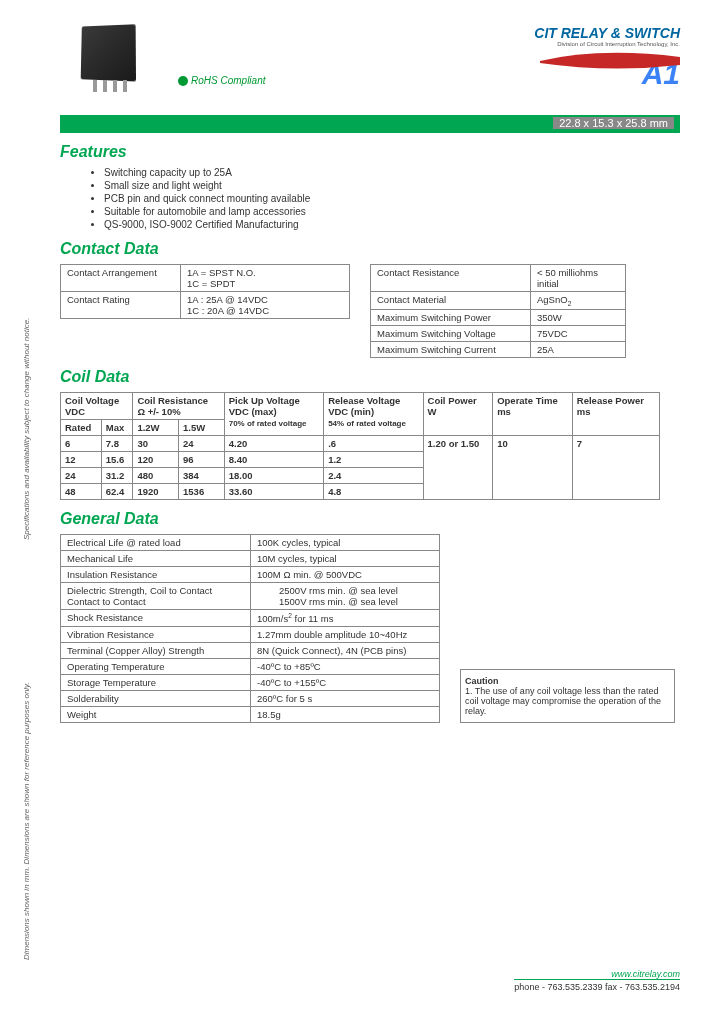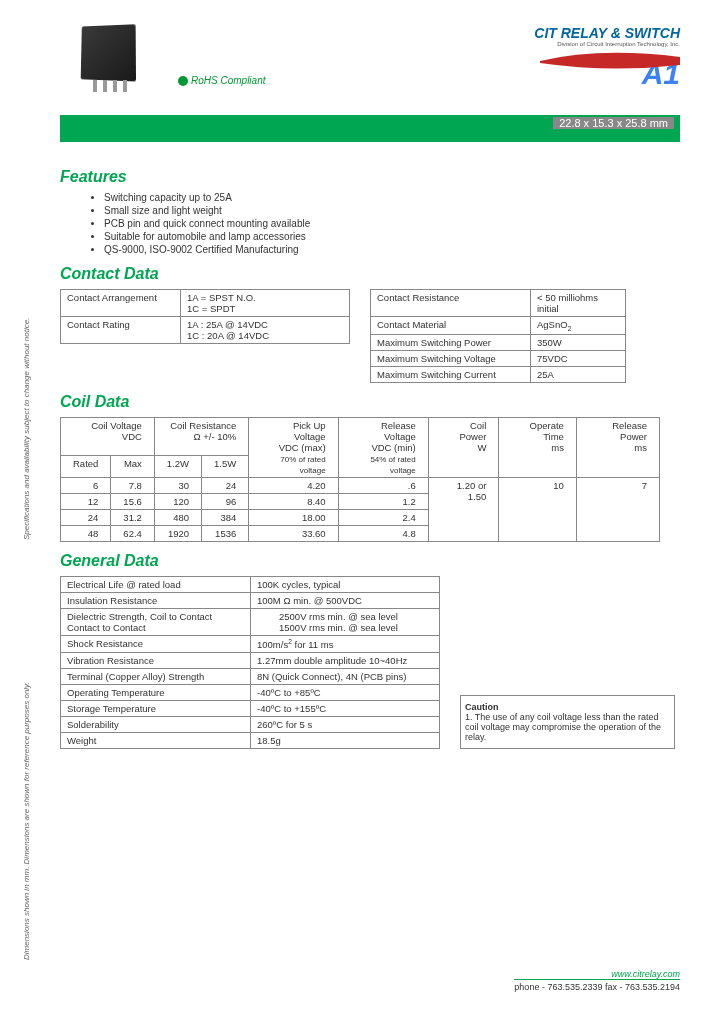--- a/index.html
+++ b/index.html
@@ -10,29 +10,29 @@
   .relay-body { position: absolute; left: 20px; top: 5px; width: 55px; height: 55px; background: linear-gradient(135deg,#3a3a3a,#1a1a1a); border-radius: 2px; transform: perspective(100px) rotateY(-8deg) rotateX(3deg); }
   .relay-pins { position: absolute; left: 30px; top: 60px; width: 40px; height: 12px; }
   .pin { display: inline-block; width: 4px; height: 12px; background: #999; margin: 0 3px; }
   .rohs { position: absolute; left: 118px; top: 55px; color: #009933; font-size: 10px; font-style: italic; }
   .rohs-dot { display:inline-block; width:10px; height:10px; background:#009933; border-radius:50%; margin-right:3px; vertical-align:middle; }
   .logo-area { position:absolute; right:0; top:5px; text-align:right; width:240px; }
   .logo-cit { font-size:14px; font-weight:bold; font-style:italic; color:#0066a0; }
   .logo-sub { font-size:6px; color:#555; }
   .swoosh { position:absolute; right:0; top:26px; width:140px; height:20px; }
   .partno { font-size:30px; font-weight:bold; font-style:italic; color:#3b82f6; text-align:right; margin-top:10px; }
-  .green-bar { background:#00a651; color:#fff; height:27px; position:relative; margin-bottom:26px; }
+  .green-bar { background:#00a651; color:#fff; height:18px; position:relative; margin-bottom:10px; }
   .dims { position:absolute; right:6px; top:2px; font-size:11px; background:#888; padding:0 6px; }
   .section-title { color:#00a651; font-style:italic; font-weight:bold; font-size:16px; margin:10px 0 6px 0; }
   .features { padding-left: 30px; }
   .features li { list-style: disc; margin-bottom: 2px; font-size:10px; margin-left:14px; }
   .tables-row { display:flex; gap:20px; align-items:flex-start; }
   table { border-collapse: collapse; font-size:9.5px; }
   td, th { border:1px solid #888; padding:2px 6px; text-align:left; vertical-align:top; }
-  .coil-table td, .coil-table th { text-align:right; padding:2px 12px; }
+  .coil-table td, .coil-table th { text-align:left; padding:2px 4px;font-weight:bold; }
   .general-row { display:flex; gap:20px; align-items:flex-end; }
   .caution { border:1px solid #888; padding:6px 4px; font-size:9px; width:215px; margin-top:30px; }
   .caution b { font-weight:bold; }
   .footer { position:absolute; bottom:20px; right:40px; text-align:right; font-size:9px; }
   .footer .url { color:#00a651; font-style:italic; }
   .footer-line { border-top:1px solid #00a651; margin-bottom:2px; }
   .side-text { position:absolute; left:22px; font-size:8px; color:#666; transform:rotate(-90deg); transform-origin:left top; white-space:nowrap; font-style:italic; }
   .side1 { top:540px; }
   .side2 { top:960px; }
   sub { font-size:0.7em; vertical-align:sub; }
@@ -180,20 +180,24 @@
 
   <div class="section-title">General Data</div>
   <div class="general-row">
     <table style="width:380px;">
       <tbody>
           <tr>
             <td style="width:190px;">Electrical Life @ rated load</td>
             <td>100K cycles, typical</td>
           </tr>
       <tr>
+            <td>Mechanical Life</td>
+            <td>10M cycles, typical</td>
+          </tr>
+      <tr>
             <td>Insulation Resistance</td>
             <td>100M Ω min. @ 500VDC</td>
           </tr>
       <tr>
             <td style="white-space:pre-line;">Dielectric Strength, Coil to Contact
                         Contact to Contact</td>
             <td style="white-space:pre-line;padding-left:28px;">2500V rms min. @ sea level
 1500V rms min. @ sea level</td>
           </tr>
       <tr>

